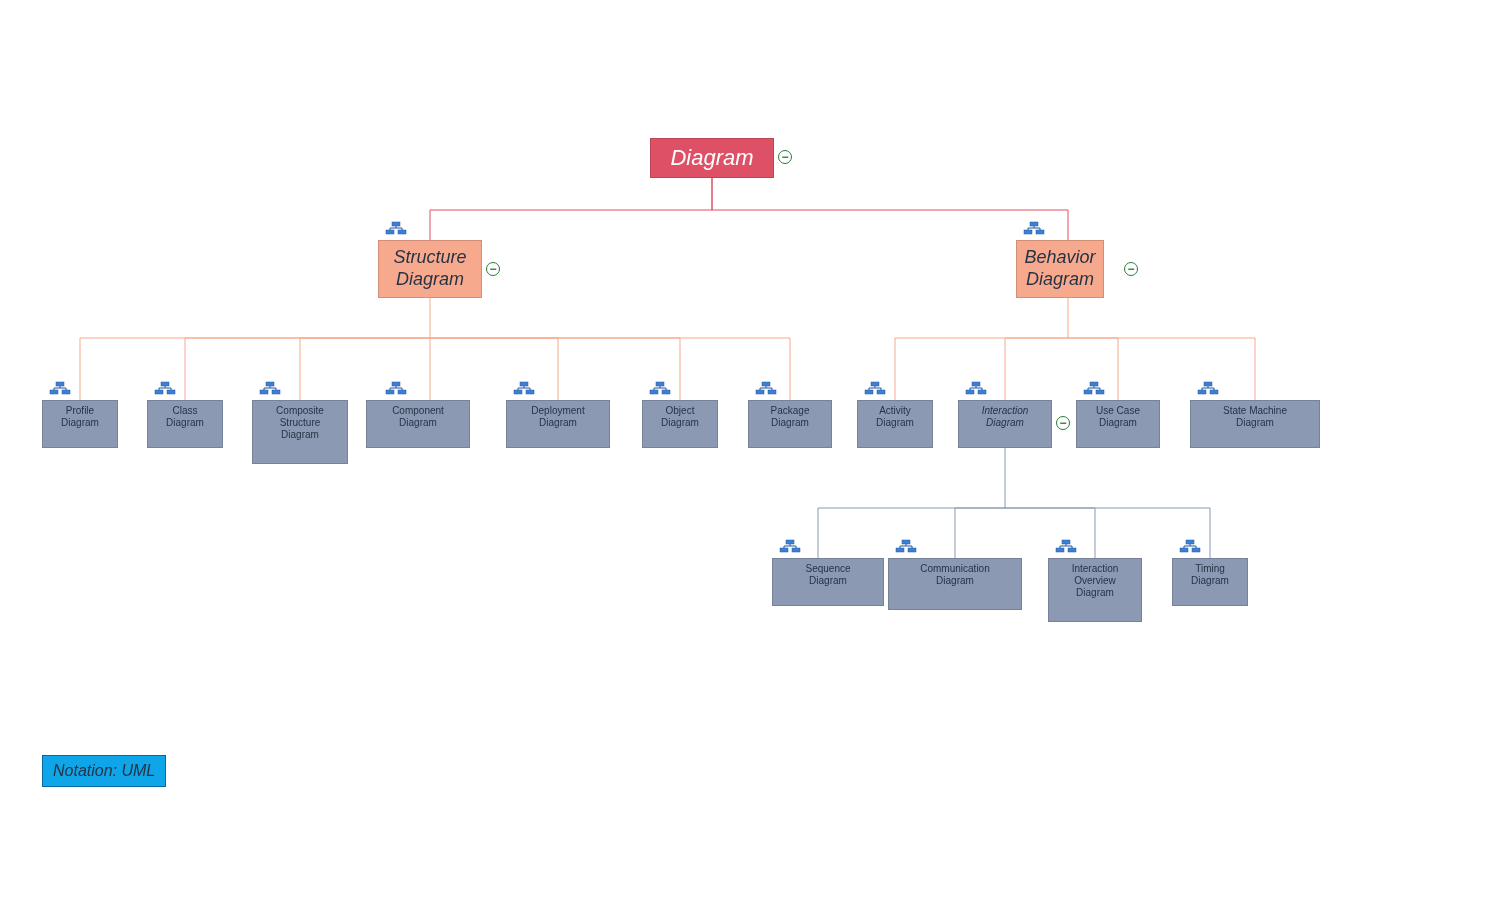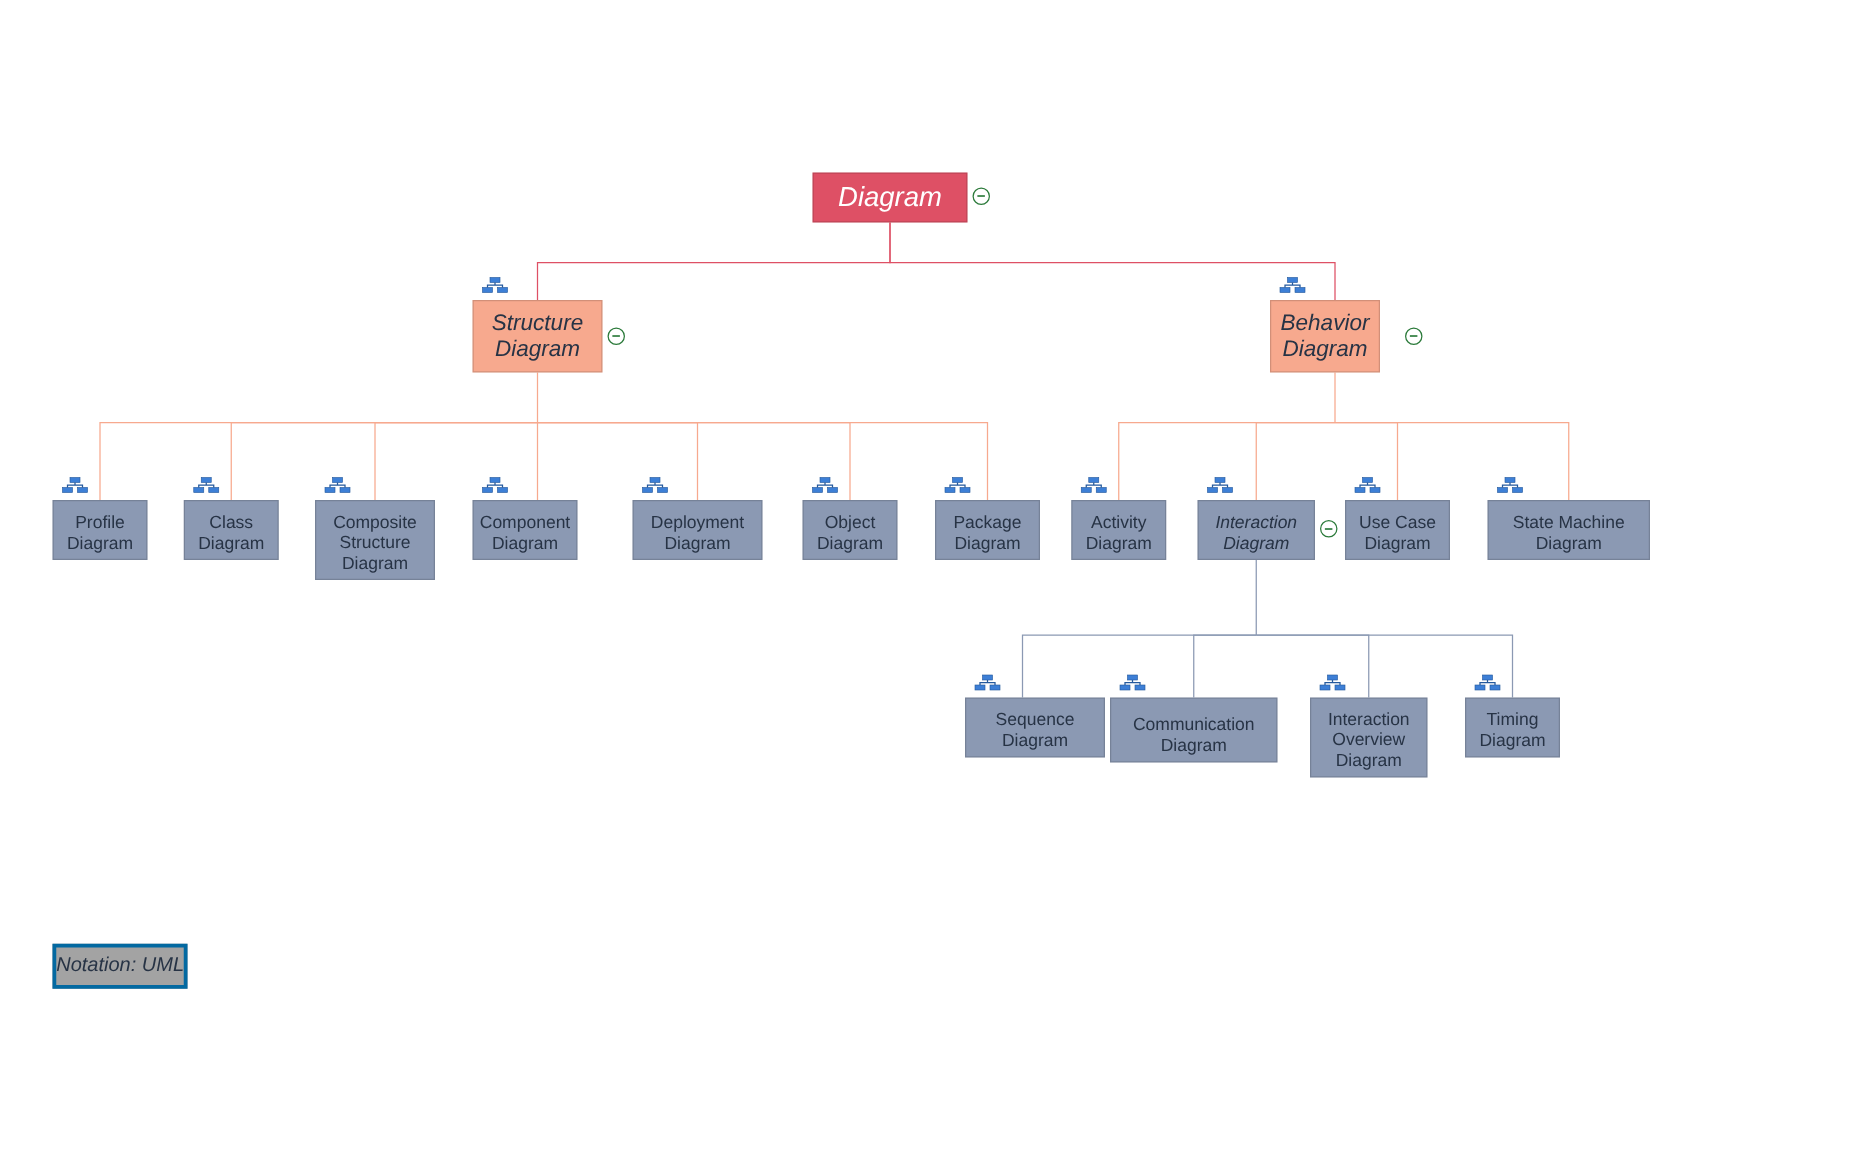--- a/index.html
+++ b/index.html
@@ -1,23 +1,23 @@
 <!DOCTYPE html>
 <html><head>
 <meta charset="utf-8">
 <style>
 html,body{margin:0;padding:0;width:1500px;height:923px;background:#fff;font-family:Arial,Helvetica,sans-serif;position:relative}
 svg{position:absolute;top:0;left:0;pointer-events:none}
-.node{position:absolute;box-sizing:border-box;display:flex;align-items:flex-end;justify-content:center;text-align:center;line-height:1.2;border:1px solid rgba(0,0,0,.15)}
+.node{position:absolute;box-sizing:border-box;display:flex;align-items:flex-start;justify-content:center;text-align:center;line-height:1.2;border:1px solid rgba(0,0,0,.15)}
 .root{background:#de5065;color:#fff;font-style:italic;font-size:22px;padding:6px}
 .mid{background:#f7a98e;color:#273345;font-style:italic;font-size:18px;padding:6px}
-.leaf{background:#8b99b3;color:#273345;font-size:14px;padding:4px 2px}
+.leaf{background:#8b99b3;color:#273345;font-size:10px;padding:4px 2px}
 .leaf.italic{font-style:italic}
 .collapse{position:absolute;width:14px;height:14px;border:1px solid #2b7a3a;border-radius:50%;background:#fff;color:#2b7a3a;font-size:12px;line-height:12px;text-align:center;font-weight:bold;box-sizing:border-box}
-.noteblock{position:absolute;background:#a3a3a3;color:#273345;font-style:italic;font-size:16px;padding:6px 0;border:3px solid #0369a1}
+.noteblock{position:absolute;background:#0ea5e9;color:#273345;font-style:italic;font-size:16px;padding:6px 10px;border:1px solid #0369a1}
 </style>
 </head>
 <body>
 
 <svg width="1500" height="923">
   <g stroke="#de5065" stroke-width="1" fill="none">
     <path d="M712 178 V210 H430 V240"></path>
     <path d="M712 178 V210 H1068 V240"></path>
   </g>
   <g stroke="#f7a98e" stroke-width="1" fill="none">
@@ -57,21 +57,21 @@
 Diagram</span></div>
 <div class="collapse" style="left:1124px;top:262px">−</div>
 
 <div class="node leaf" style="left:42px;top:400px;width:76px;height:48px;white-space:pre"><span>Profile
 Diagram</span></div>
 <div class="node leaf" style="left:147px;top:400px;width:76px;height:48px;white-space:pre"><span>Class
 Diagram</span></div>
 <div class="node leaf" style="left:252px;top:400px;width:96px;height:64px;white-space:pre"><span>Composite
 Structure
 Diagram</span></div>
-<div class="node leaf" style="left:378px;top:400px;width:84px;height:48px;white-space:pre"><span>Component
+<div class="node leaf" style="left:366px;top:400px;width:104px;height:48px;white-space:pre"><span>Component
 Diagram</span></div>
 <div class="node leaf" style="left:506px;top:400px;width:104px;height:48px;white-space:pre"><span>Deployment
 Diagram</span></div>
 <div class="node leaf" style="left:642px;top:400px;width:76px;height:48px;white-space:pre"><span>Object
 Diagram</span></div>
 <div class="node leaf" style="left:748px;top:400px;width:84px;height:48px;white-space:pre"><span>Package
 Diagram</span></div>
 
 <div class="node leaf" style="left:857px;top:400px;width:76px;height:48px;white-space:pre"><span>Activity
 Diagram</span></div>

